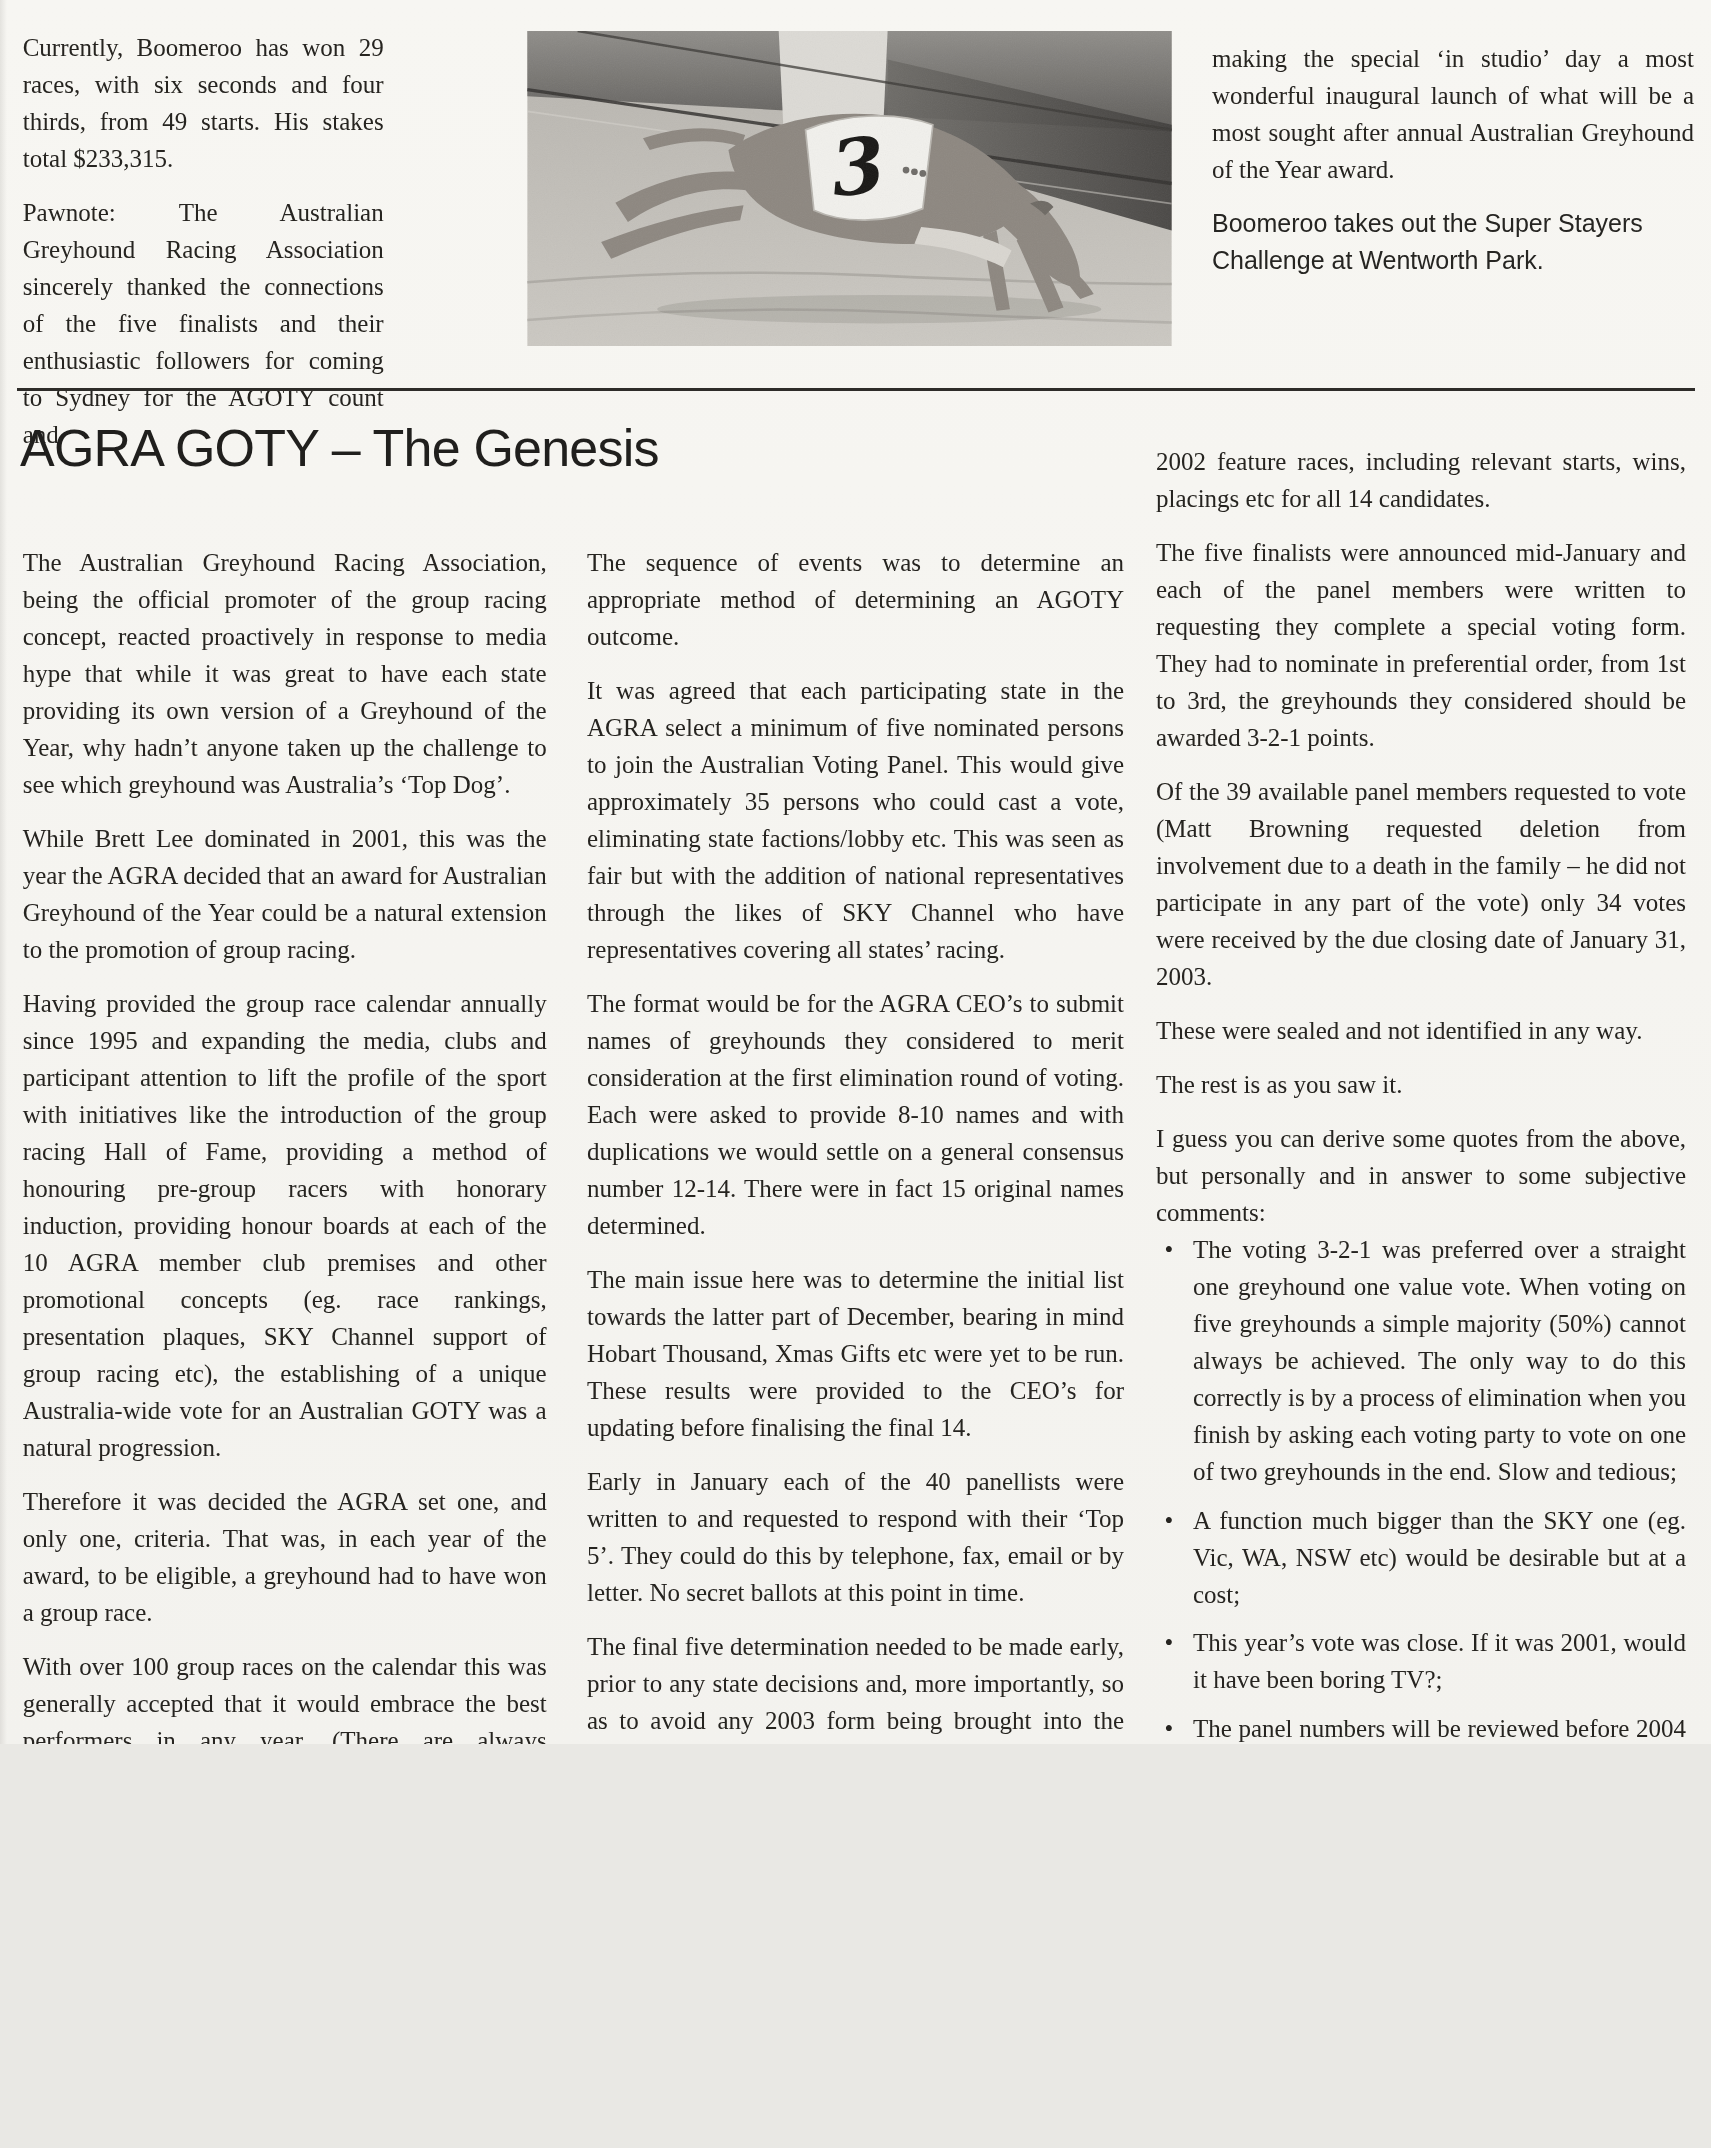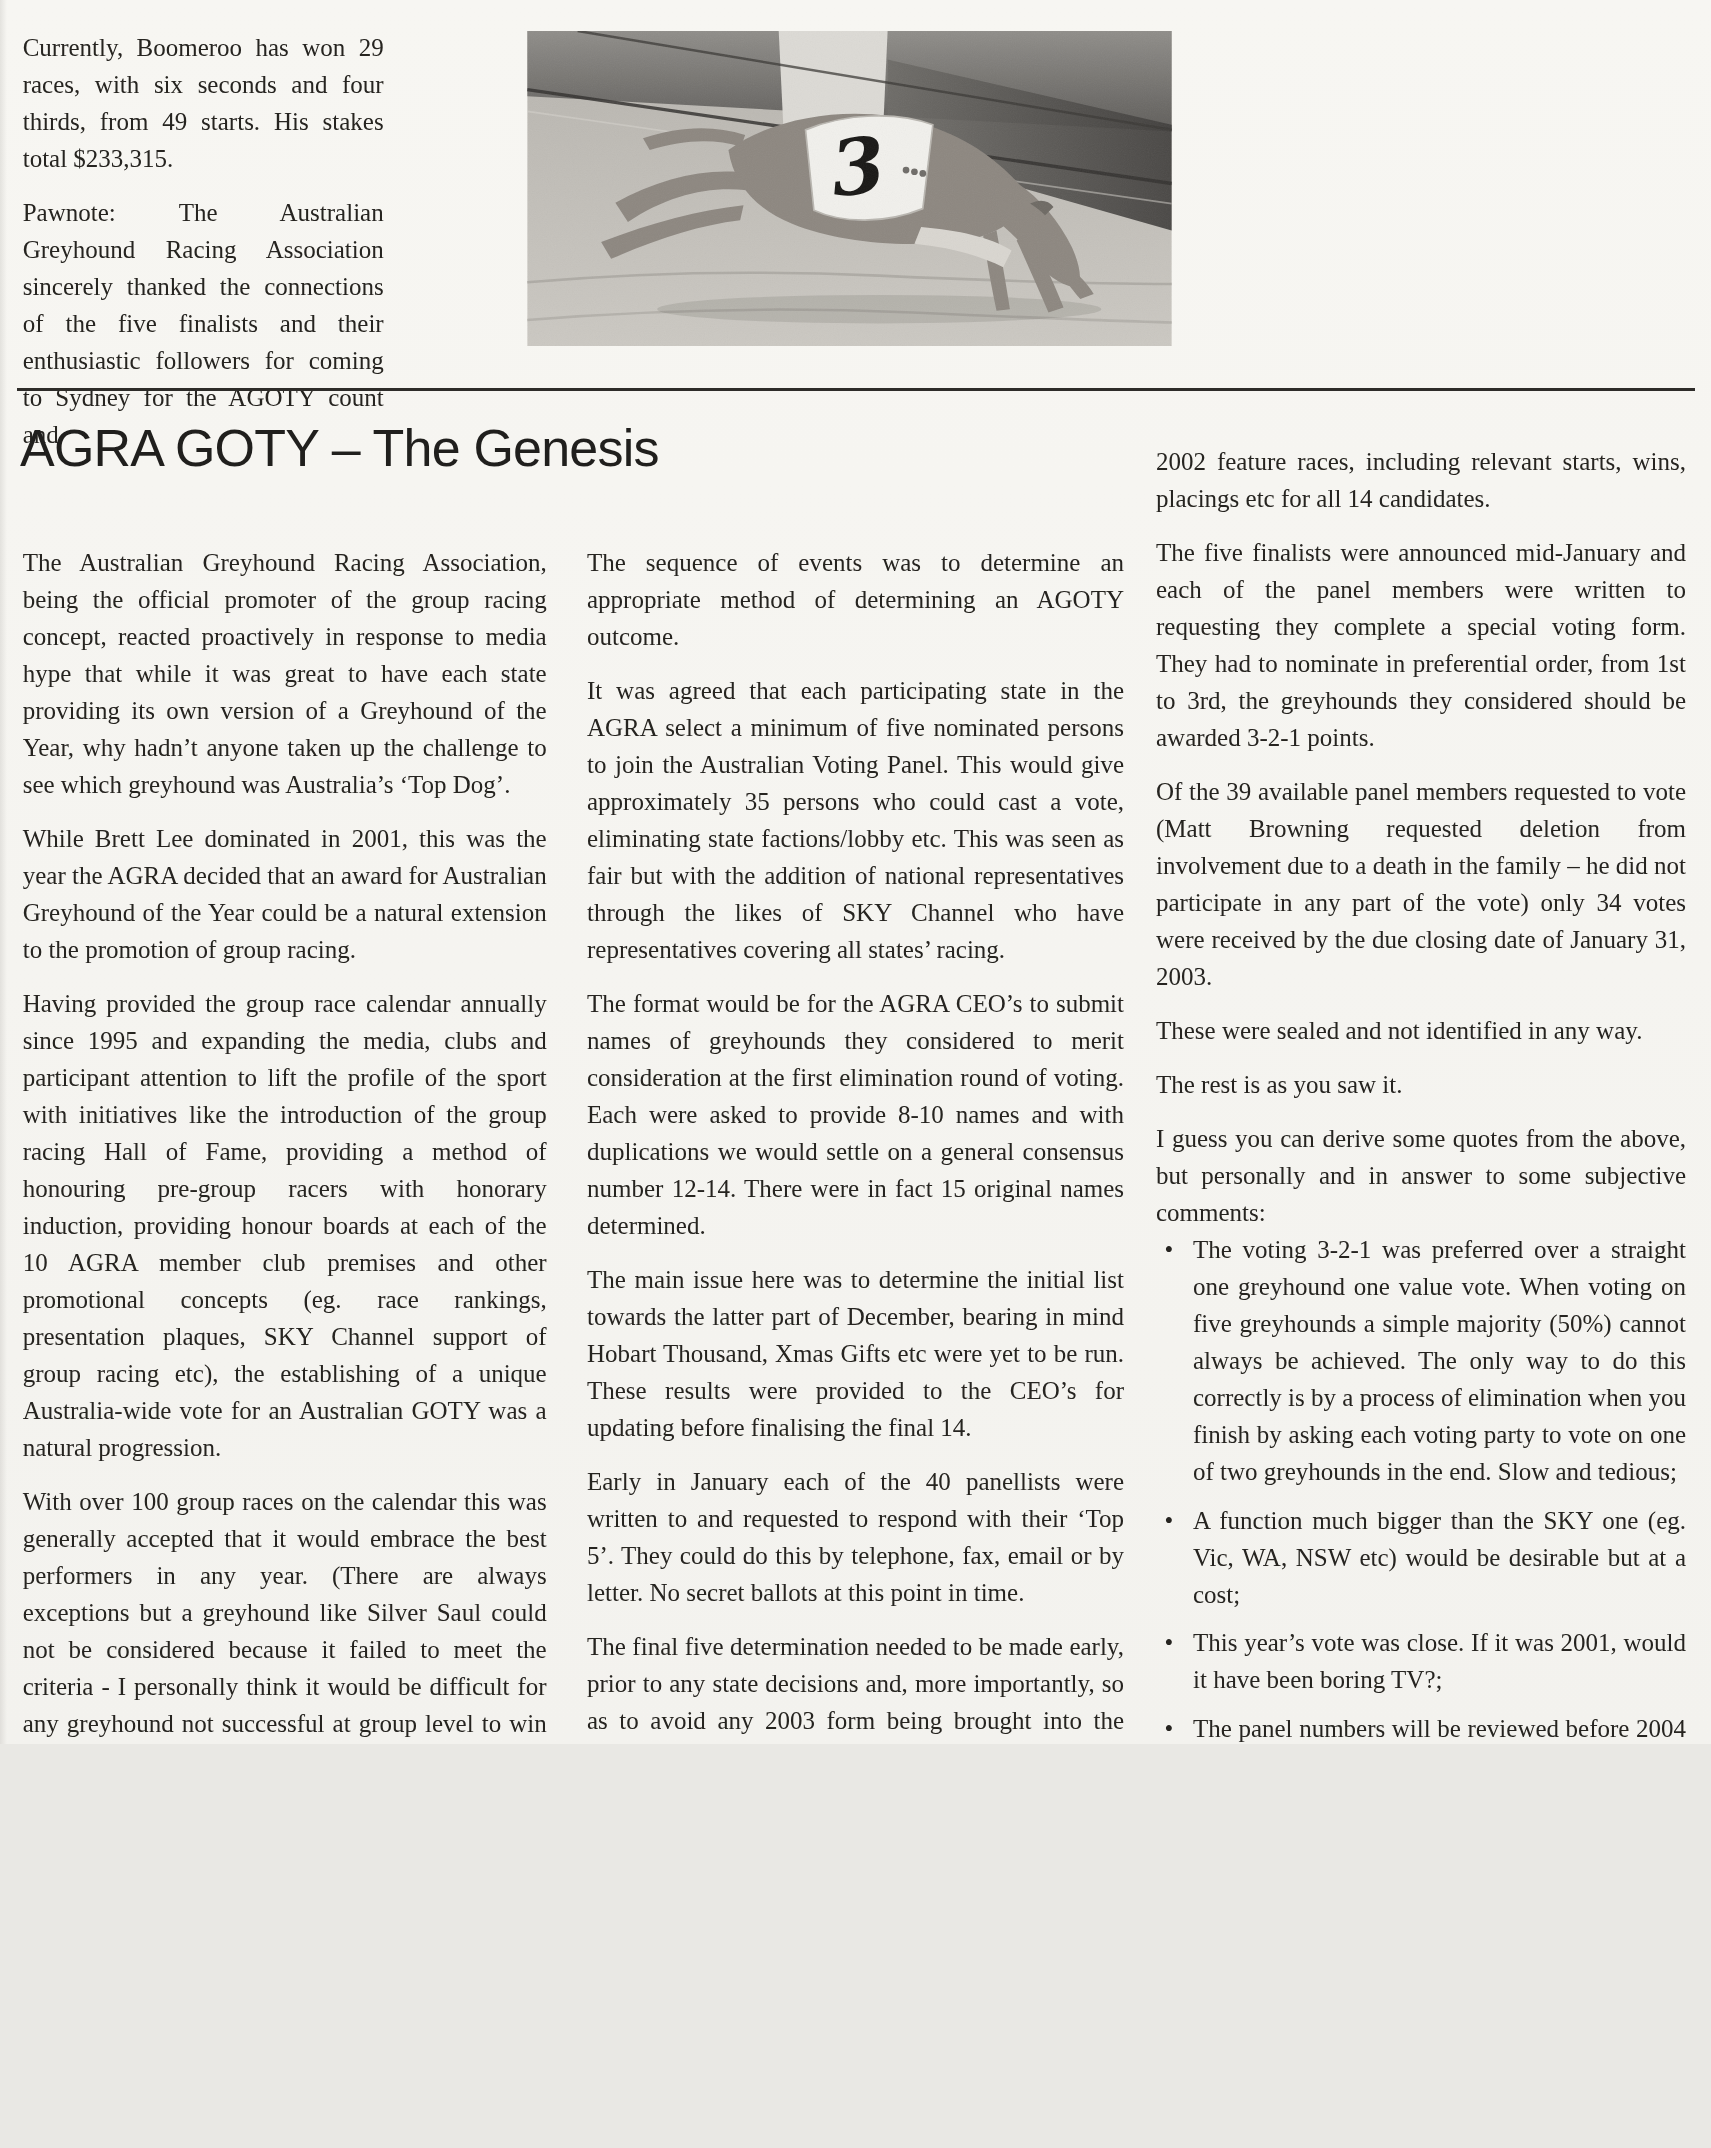--- a/index.html
+++ b/index.html
@@ -108,30 +108,36 @@
         <path d="M332,118 C380,98 442,96 484,112 L472,212 C428,230 376,230 342,214 Z" fill="#f1f0ec" stroke="#b9b6b0" stroke-width="2"></path>
         <text x="398" y="194" font-size="92" font-weight="bold" font-style="italic" font-family="DejaVu Serif, serif" fill="#181715" text-anchor="middle" transform="rotate(-6 398 194)">3</text>
         <circle cx="452" cy="166" r="4" fill="#6f6c68"></circle>
         <circle cx="462" cy="168" r="4" fill="#6f6c68"></circle>
         <circle cx="472" cy="170" r="4" fill="#6f6c68"></circle>
       </g>
       <rect width="769" height="376" filter="url(#grain)" opacity="0.07"></rect>
     </svg>
   </figure>
 
+  <section class="top-right body-copy">
+    <p>making the special ‘in studio’ day a most wonderful inaugural launch of what will be a most sought after annual Australian Greyhound of the Year award.</p>
+    <p class="caption">Boomeroo takes out the Super Stayers
+Challenge at Wentworth Park.</p>
+  </section>
 
   <hr class="rule">
 
   <h1 class="headline">AGRA GOTY – The Genesis</h1>
 
   <section class="col col1 body-copy">
 
   <p>The Australian Greyhound Racing Association, being the official promoter of the group racing concept, reacted proactively in response to media hype that while it was great to have each state providing its own version of a Greyhound of the Year, why hadn’t anyone taken up the challenge to see which greyhound was Australia’s ‘Top Dog’.</p>
       <p>While Brett Lee dominated in 2001, this was the year the AGRA decided that an award for Australian Greyhound of the Year could be a natural extension to the promotion of group racing.</p>
       <p>Having provided the group race calendar annually since 1995 and expanding the media, clubs and participant attention to lift the profile of the sport with initiatives like the introduction of the group racing Hall of Fame, providing a method of honouring pre-group racers with honorary induction, providing honour boards at each of the 10 AGRA member club premises and other promotional concepts (eg. race rankings, presentation plaques, SKY Channel support of group racing etc), the establishing of a unique Australia-wide vote for an Australian GOTY was a natural progression.</p>
+      <p>Therefore it was decided the AGRA set one, and only one, criteria. That was, in each year of the award, to be eligible, a greyhound had to have won a group race.</p>
       <p>With over 100 group races on the calendar this was generally accepted that it would embrace the best performers in any year. (There are always exceptions but a greyhound like Silver Saul could not be considered because it failed to meet the criteria - I personally think it would be difficult for any greyhound not successful at group level to win an AGOTY title, let alone make the ‘Top 5’.)</p>
     </section>
 
   <section class="col col2 body-copy">
 
   <p>The sequence of events was to determine an appropriate method of determining an AGOTY outcome.</p>
       <p>It was agreed that each participating state in the AGRA select a minimum of five nominated persons to join the Australian Voting Panel. This would give approximately 35 persons who could cast a vote, eliminating state factions/lobby etc. This was seen as fair but with the addition of national representatives through the likes of SKY Channel who have representatives covering all states’ racing.</p>
       <p>The format would be for the AGRA CEO’s to submit names of greyhounds they considered to merit consideration at the first elimination round of voting. Each were asked to provide 8-10 names and with duplications we would settle on a general consensus number 12-14. There were in fact 15 original names determined.</p>
       <p>The main issue here was to determine the initial list towards the latter part of December, bearing in mind Hobart Thousand, Xmas Gifts etc were yet to be run. These results were provided to the CEO’s for updating before finalising the final 14.</p>
       <p>Early in January each of the 40 panellists were written to and requested to respond with their ‘Top 5’. They could do this by telephone, fax, email or by letter. No secret ballots at this point in time.</p>

